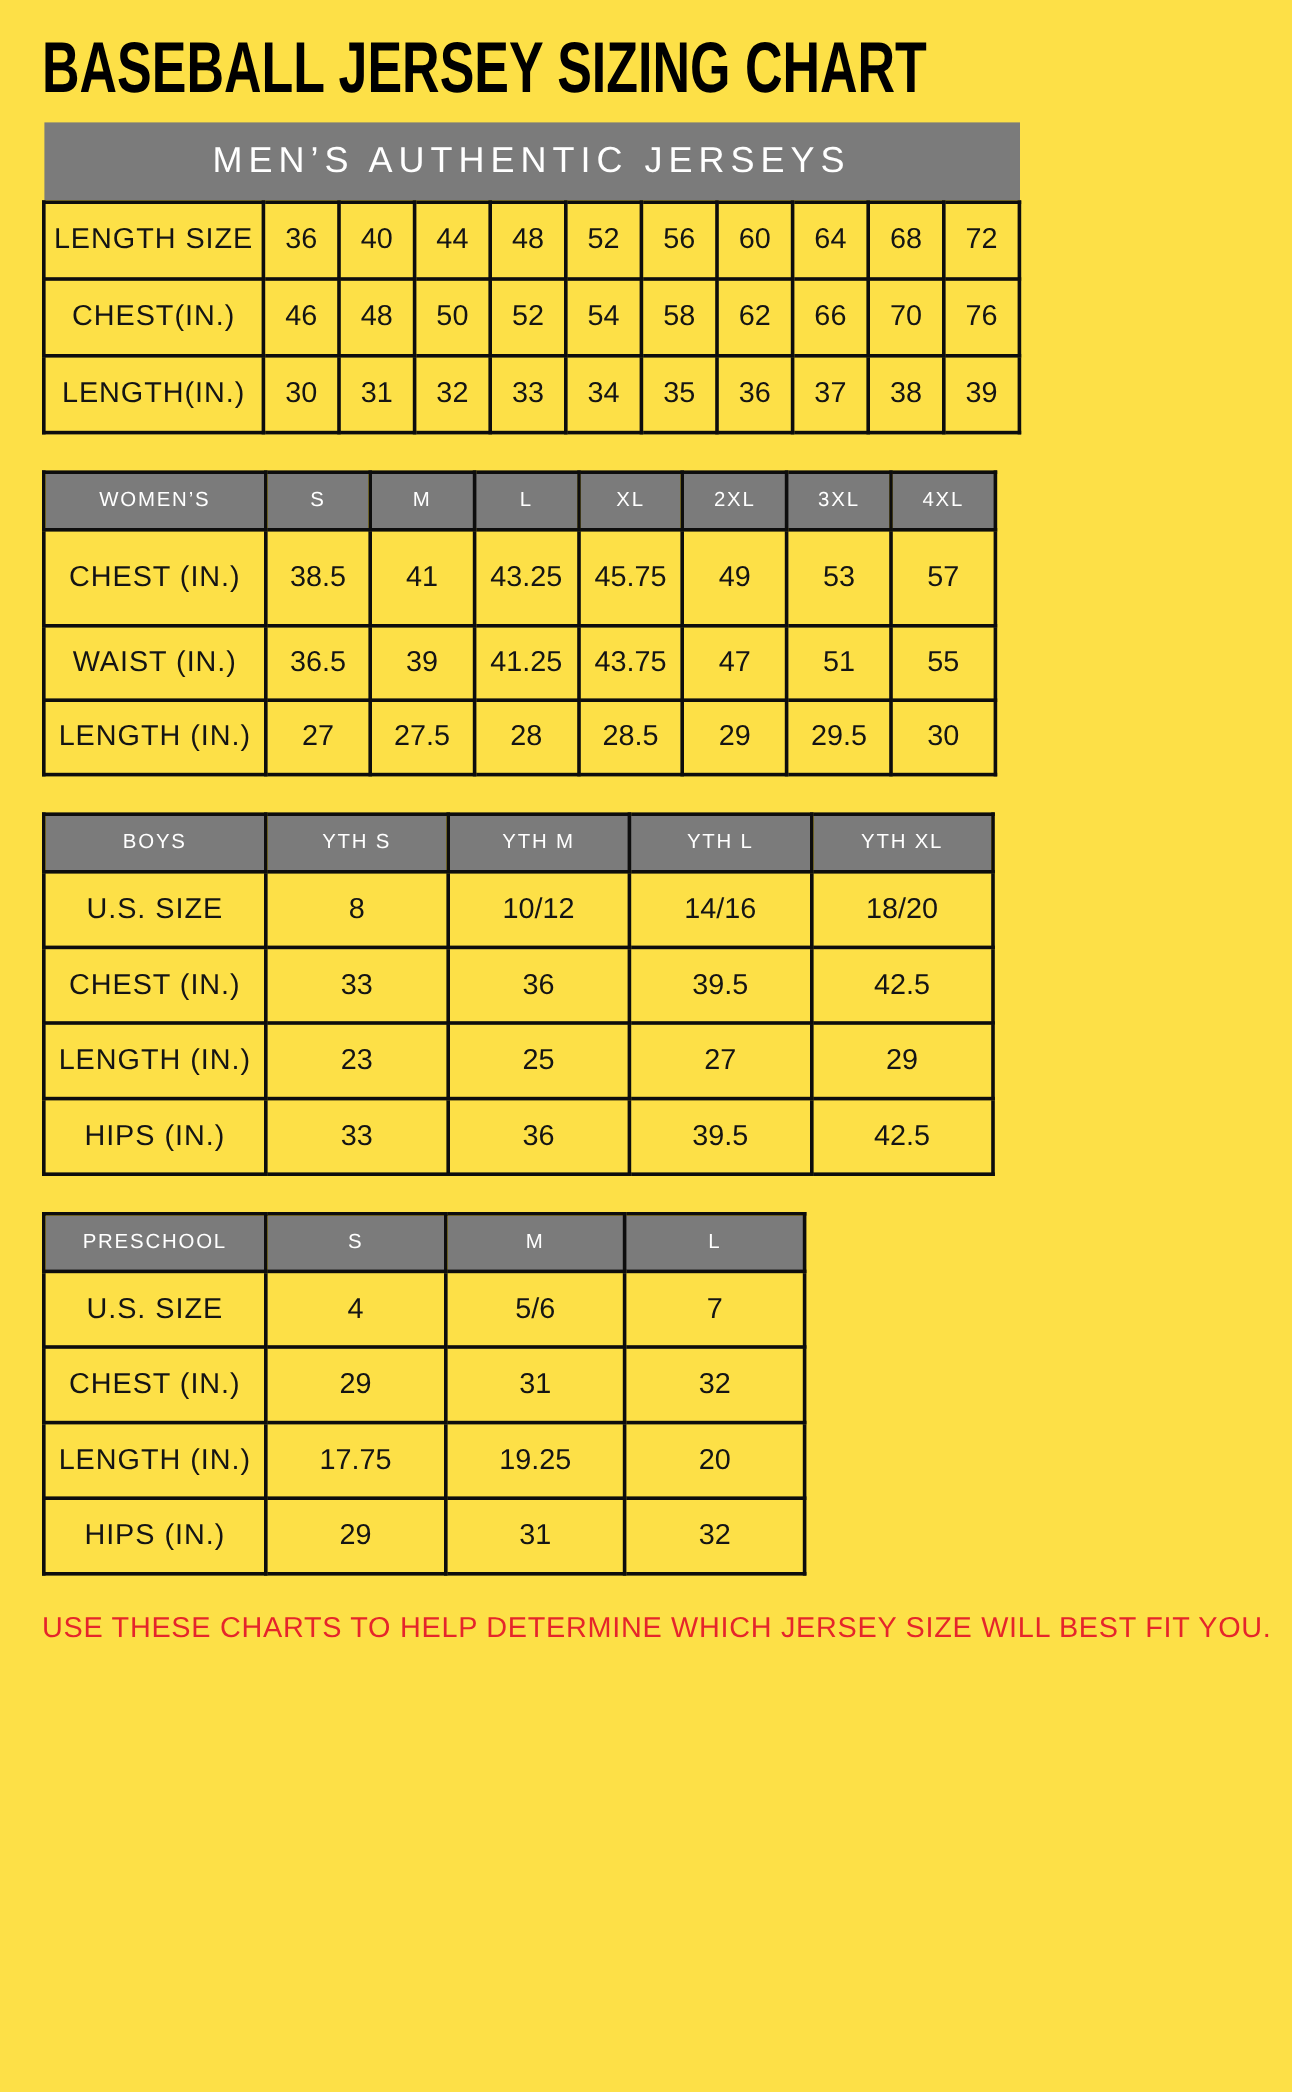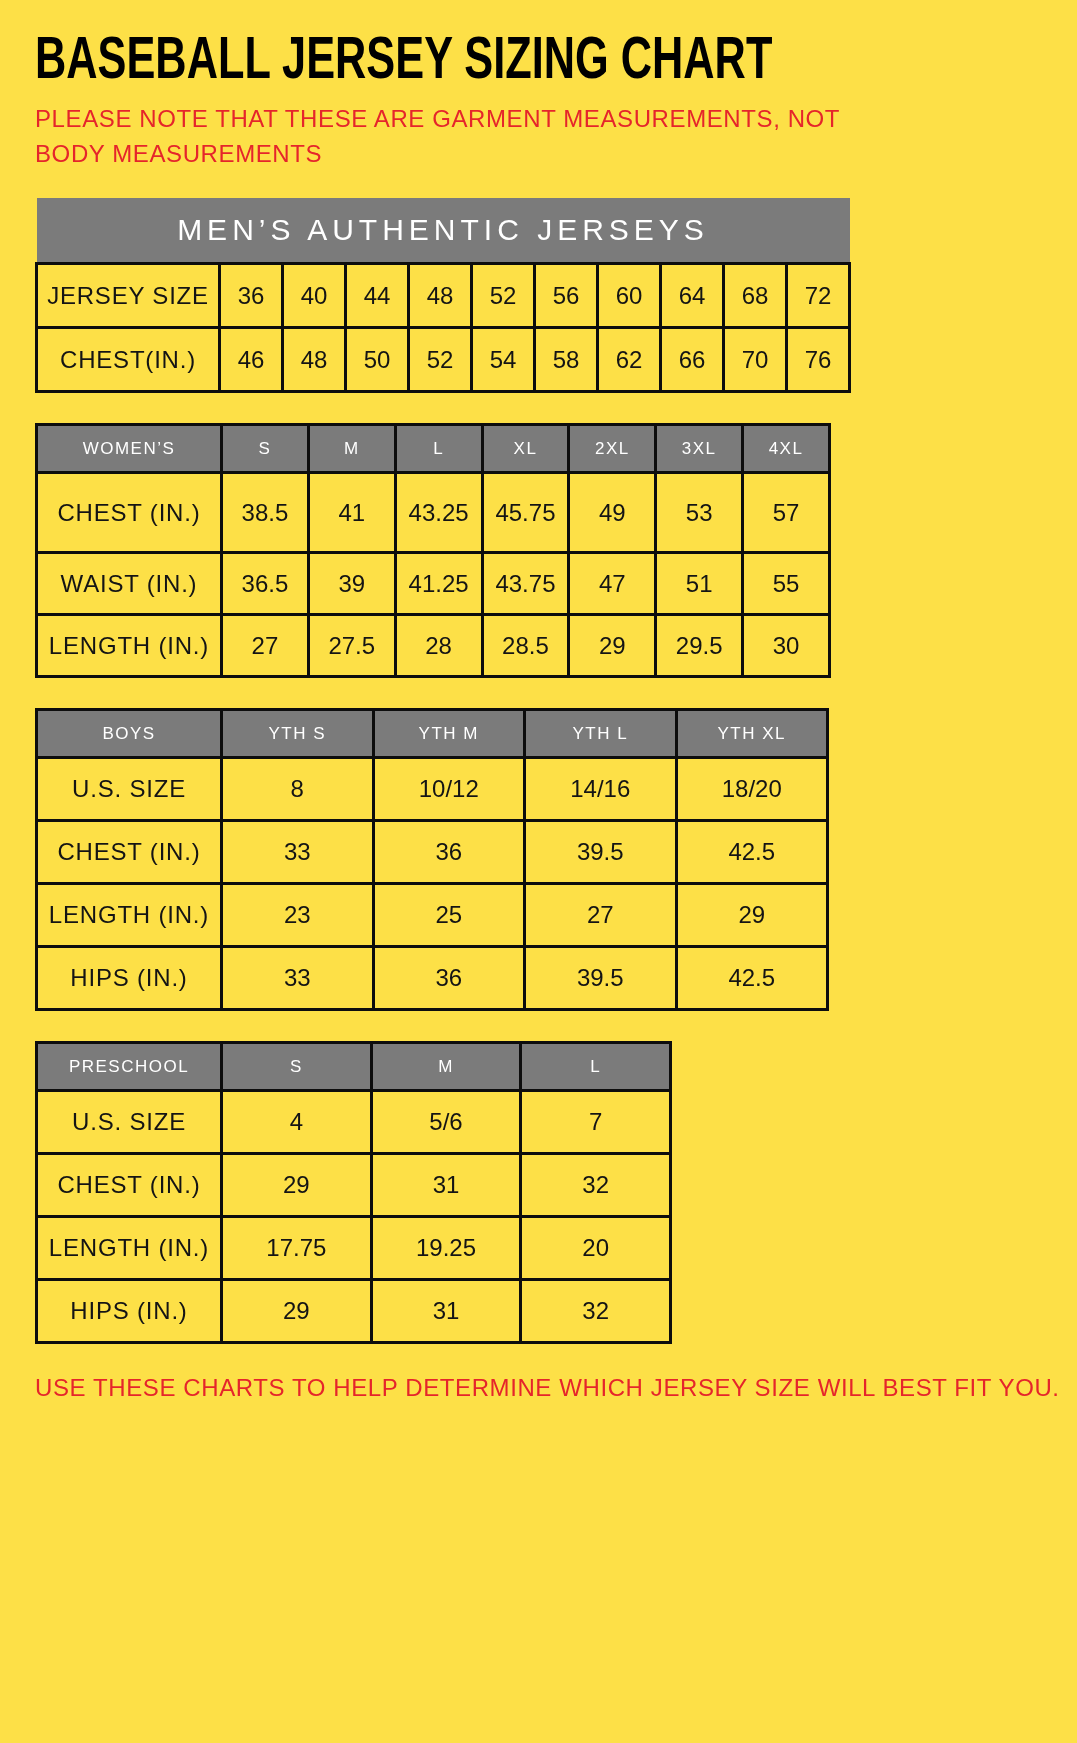--- a/index.html
+++ b/index.html
@@ -96,35 +96,34 @@
     white-space:nowrap;
   }
 </style>
 </head>
 <body>
 
 <div class="page">
 
   <div class="title">BASEBALL JERSEY SIZING CHART</div>
 
-  <div class="subtitle">PLEASE NOTE THAT THESE ARE GARMENT MEASUREMENTS, NOT BODY MEASUREMENTS</div>
 
   <table class="mens">
     <colgroup>
       <col style="width:183px">
         <col span="10">
     </colgroup>
     <thead>
       <tr>
         <th class="mens-title" colspan="11">MEN’S AUTHENTIC JERSEYS</th>
       </tr>
     </thead>
     <tbody>
         <tr>
-          <th class="row-label">JERSEY SIZE</th>
+          <th class="row-label">LENGTH SIZE</th>
           <td>36</td>
           <td>40</td>
           <td>44</td>
           <td>48</td>
           <td>52</td>
           <td>56</td>
           <td>60</td>
           <td>64</td>
           <td>68</td>
           <td>72</td>
@@ -135,20 +134,33 @@
           <td>48</td>
           <td>50</td>
           <td>52</td>
           <td>54</td>
           <td>58</td>
           <td>62</td>
           <td>66</td>
           <td>70</td>
           <td>76</td>
         </tr>
+        <tr>
+          <th class="row-label">LENGTH(IN.)</th>
+          <td>30</td>
+          <td>31</td>
+          <td>32</td>
+          <td>33</td>
+          <td>34</td>
+          <td>35</td>
+          <td>36</td>
+          <td>37</td>
+          <td>38</td>
+          <td>39</td>
+        </tr>
       </tbody>
   </table>
 
   <table class="womens">
     <colgroup>
       <col style="width:185px">
         <col span="7">
     </colgroup>
     <thead>
         <tr>

